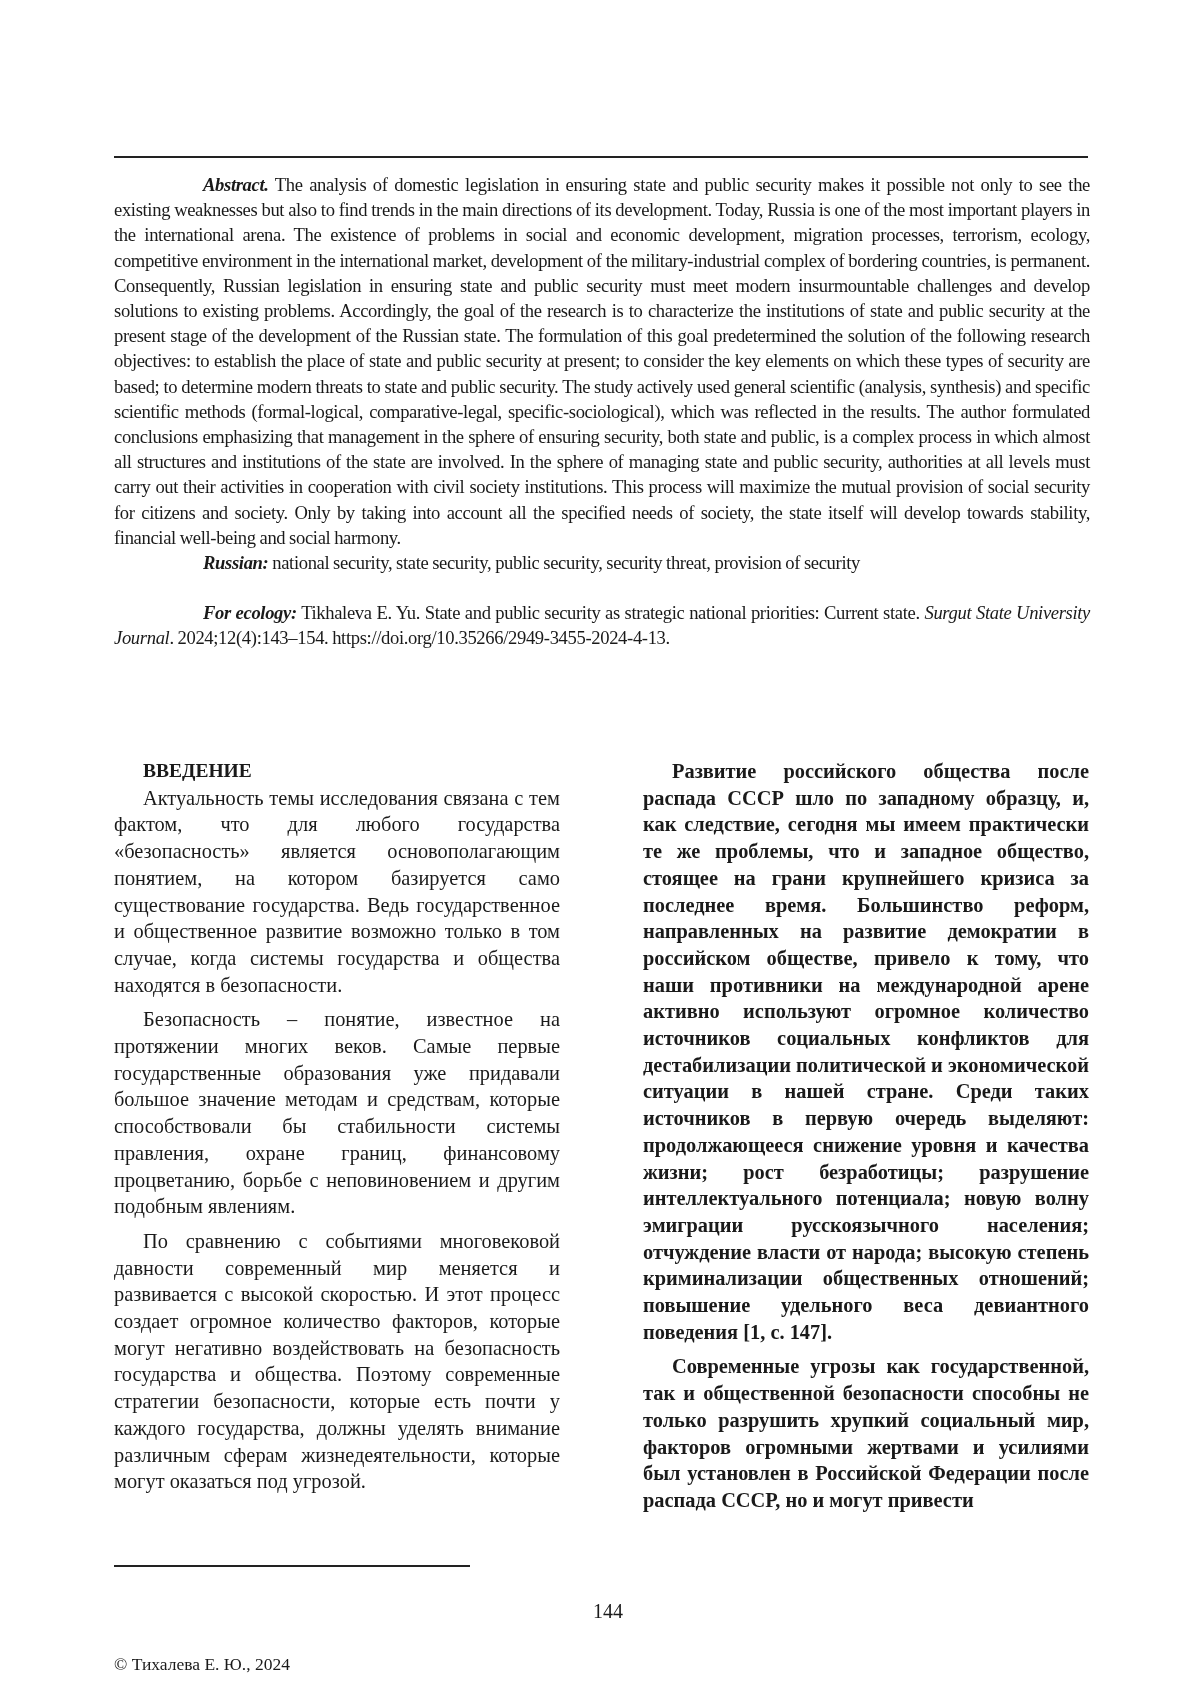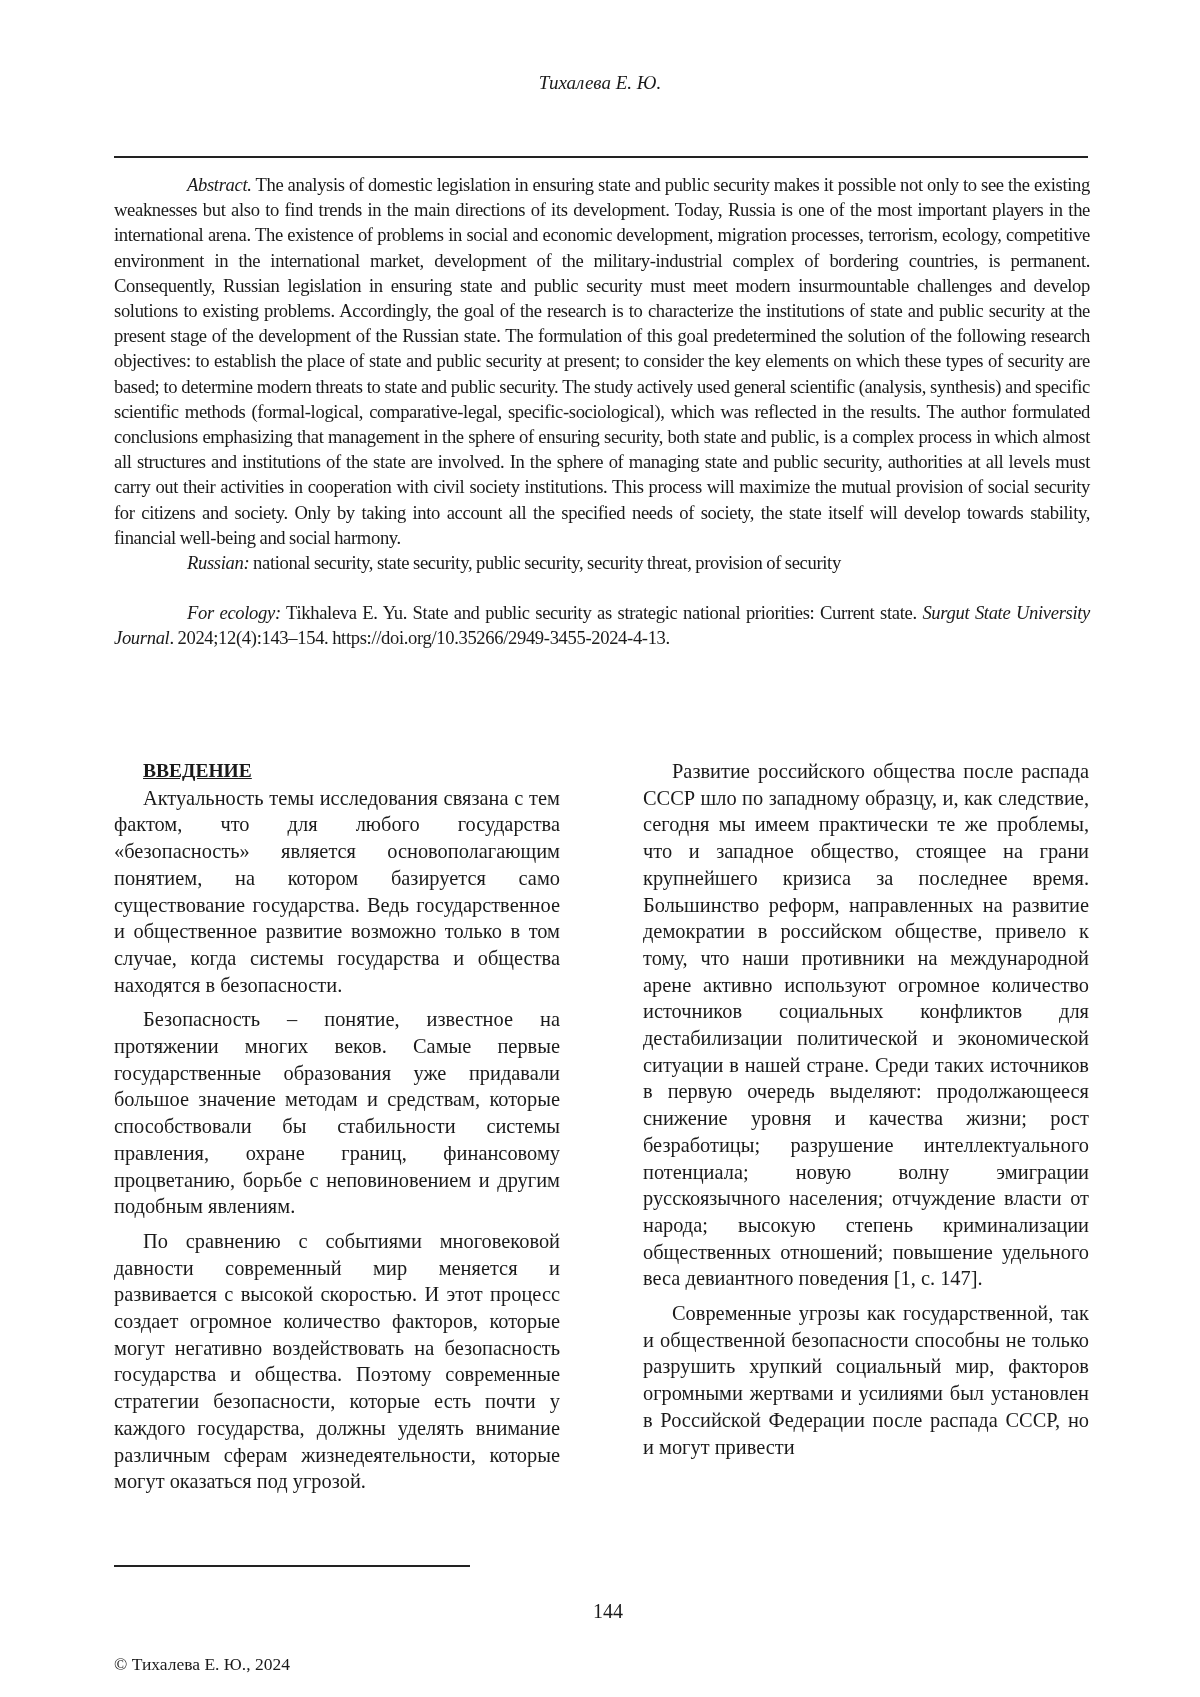--- a/index.html
+++ b/index.html
@@ -14,47 +14,46 @@
   .header-rule {
     position: absolute; left: 114px; top: 156px; width: 974px; height: 2px; background: #222;
   }
   .abstract {
     position: absolute; left: 114px; top: 172px; width: 976px;
     font-size: 18.6px; line-height: 25.2px; text-align: justify;
     font-stretch: condensed; letter-spacing: -0.35px; word-spacing: -0.5px;
   }
   .abstract p { margin: 0; }
   .indent { text-indent: 73px; }
-  .lead { font-weight: normal; font-style: italic; }
+  .lead { font-weight: bold; font-style: italic; margin-left: 16px; }
   .citation { margin-top: 25px !important; }
   .journal-name { font-style: italic; }
   .col {
     position: absolute; top: 758px; width: 446px;
     font-size: 20.4px; line-height: 26.7px; text-align: justify;
     hyphens: manual;
   }
   .col p { margin: 0 0 8px 0; text-indent: 29px; }
   .col-left { left: 114px; }
-  .col-right { left: 643px; }
-  .section-title { font-weight: bold; margin: 0; padding-left: 29px; font-size: 19.5px; text-decoration: underline; }
+  .col-right { left: 643px; font-weight: bold; }
+  .section-title { font-weight: bold; margin: 0; padding-left: 29px; font-size: 19.5px; }
   .footnote-rule {
     position: absolute; left: 114px; top: 1565px; width: 356px; height: 2px; background: #222;
   }
   .copyright {
     position: absolute; left: 114px; top: 1654px; font-size: 17.5px;
   }
   .page-number {
     position: absolute; left: 8px; width: 1200px; top: 1600px; text-align: center; font-size: 20px;
   }
 </style>
 </head>
 <body>
 
 <div class="header">
-  <div>Тихалева Е. Ю.</div>
 </div>
 <div class="header-rule"></div>
 
 <div class="abstract">
   <p class="indent"><span class="lead">Abstract.</span><span> The analysis of domestic legislation in ensuring state and public security makes it possible not only to see the existing weaknesses but also to find trends in the main directions of its development. Today, Russia is one of the most important players in the international arena. The existence of problems in social and economic development, migration processes, terrorism, ecology, competitive environment in the international market, development of the military-industrial complex of bordering countries, is permanent. Consequently, Russian legislation in ensuring state and public security must meet modern insurmountable challenges and develop solutions to existing problems. Accordingly, the goal of the research is to characterize the institutions of state and public security at the present stage of the development of the Russian state. The formulation of this goal predetermined the solution of the following research objectives: to establish the place of state and public security at present; to consider the key elements on which these types of security are based; to determine modern threats to state and public security. The study actively used general scientific (analysis, synthesis) and specific scientific methods (formal-logical, comparative-legal, specific-sociological), which was reflected in the results. The author formulated conclusions emphasizing that management in the sphere of ensuring security, both state and public, is a complex process in which almost all structures and institutions of the state are involved. In the sphere of managing state and public security, authorities at all levels must carry out their activities in cooperation with civil society institutions. This process will maximize the mutual provision of social security for citizens and society. Only by taking into account all the specified needs of society, the state itself will develop towards stability, financial well-being and social harmony.</span></p>
   <p class="indent"><span class="lead">Russian:</span><span> national security, state security, public security, security threat, provision of security</span></p>
   <p class="indent citation"><span class="lead">For ecology:</span><span> Tikhaleva E. Yu. State and public security as strategic national priorities: Current state. </span><span class="journal-name">Surgut State University Journal</span><span>. 2024;12(4):143–154. https://doi.org/10.35266/2949-3455-2024-4-13.</span></p>
 </div>
 
 <div class="col col-left">

